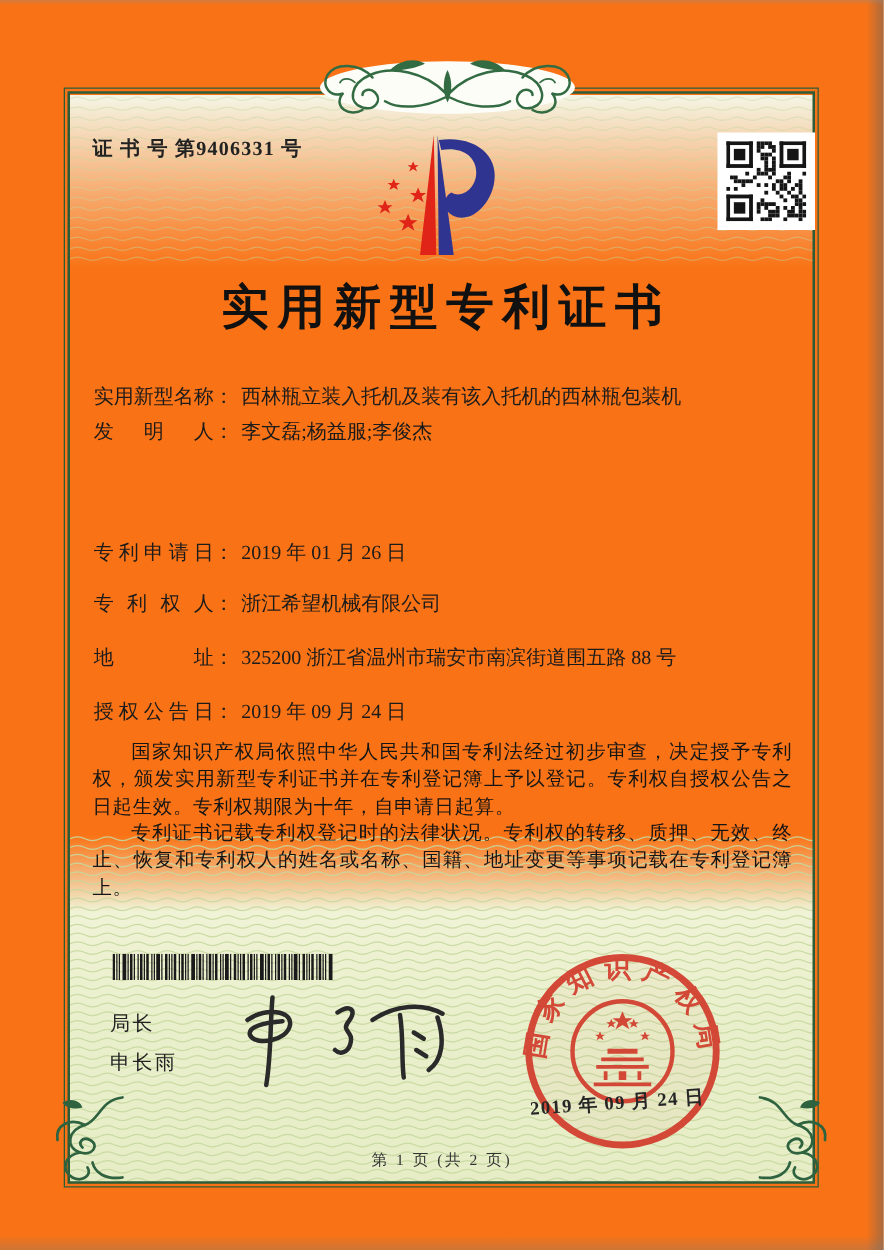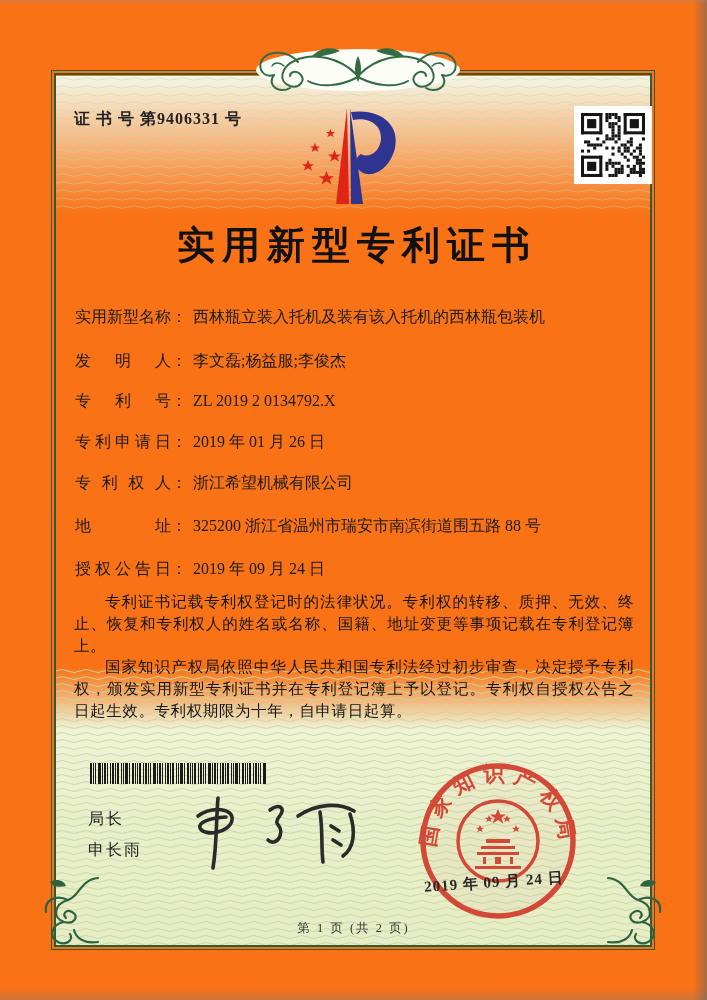--- a/index.html
+++ b/index.html
@@ -248,42 +248,39 @@
         <rect x="45" y="60" width="3" height="3" fill="#151515"></rect>
         <rect x="57" y="60" width="3" height="3" fill="#151515"></rect>
       </svg>
   </div>
 
   <div class="abs" id="title">实用新型专利证书</div>
 
   <div class="abs frow" style="top:307px">
     <span class="flabel">实用新型名称</span><span class="fcolon">：</span><span>西林瓶立装入托机及装有该入托机的西林瓶包装机</span>
   </div>
-  <div class="abs frow" style="top:351px">
+  <div class="abs frow" style="top:335px">
     <span class="flabel">发明人</span><span class="fcolon">：</span><span>李文磊;杨益服;李俊杰</span>
-  </div>
-  <div class="abs frow" style="top:391px">
-    <span class="flabel">专利号</span><span class="fcolon">：</span><span>ZL 2019 2 0134792.X</span>
   </div>
   <div class="abs frow" style="top:432px">
     <span class="flabel">专利申请日</span><span class="fcolon">：</span><span>2019 年 01 月 26 日</span>
   </div>
   <div class="abs frow" style="top:473px">
     <span class="flabel">专利权人</span><span class="fcolon">：</span><span>浙江希望机械有限公司</span>
   </div>
   <div class="abs frow" style="top:516px">
     <span class="flabel">地址</span><span class="fcolon">：</span><span>325200 浙江省温州市瑞安市南滨街道围五路 88 号</span>
   </div>
   <div class="abs frow" style="top:559px">
     <span class="flabel">授权公告日</span><span class="fcolon">：</span><span>2019 年 09 月 24 日</span>
   </div>
 
   <div class="abs" id="paras">
+    <p>国家知识产权局依照中华人民共和国专利法经过初步审查，决定授予专利权，颁发实用新型专利证书并在专利登记簿上予以登记。专利权自授权公告之日起生效。专利权期限为十年，自申请日起算。</p>
     <p>专利证书记载专利权登记时的法律状况。专利权的转移、质押、无效、终止、恢复和专利权人的姓名或名称、国籍、地址变更等事项记载在专利登记簿上。</p>
-    <p>国家知识产权局依照中华人民共和国专利法经过初步审查，决定授予专利权，颁发实用新型专利证书并在专利登记簿上予以登记。专利权自授权公告之日起生效。专利权期限为十年，自申请日起算。</p>
   </div>
 
   <svg class="abs" id="barcode" preserveAspectRatio="none" viewBox="0 0 178 21">
       <rect x="0" y="0" width="2" height="21" fill="#1a1a1a"></rect>
       <rect x="3" y="0" width="1" height="21" fill="#1a1a1a"></rect>
       <rect x="5" y="0" width="1" height="21" fill="#1a1a1a"></rect>
       <rect x="8" y="0" width="3" height="21" fill="#1a1a1a"></rect>
       <rect x="12" y="0" width="1" height="21" fill="#1a1a1a"></rect>
       <rect x="14" y="0" width="2" height="21" fill="#1a1a1a"></rect>
       <rect x="17" y="0" width="1" height="21" fill="#1a1a1a"></rect>

